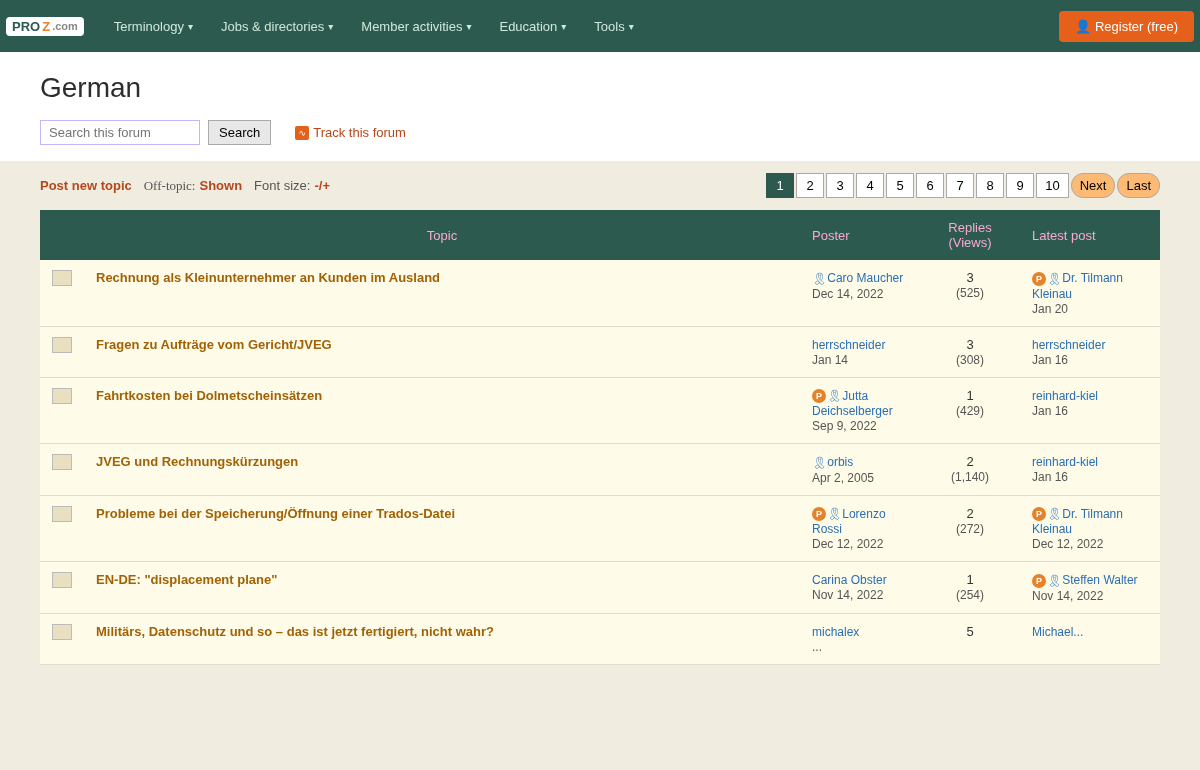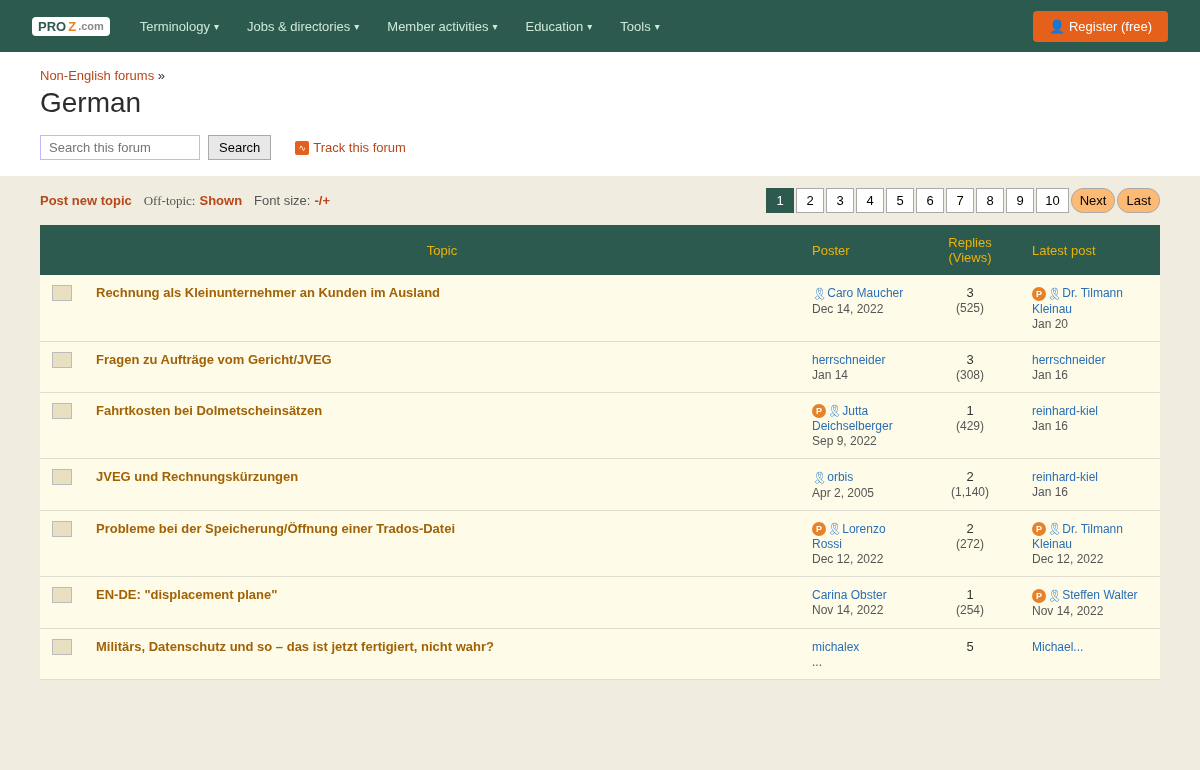--- a/index.html
+++ b/index.html
@@ -4,21 +4,21 @@
   <style>
     * { margin: 0; padding: 0; box-sizing: border-box; }
     body { font-family: Arial, sans-serif; font-size: 13px; background: #f0ede0; color: #333; }
 
     
     nav {
       background: #2d5a4e;
       height: 52px;
       display: flex;
       align-items: center;
-      padding: 0 32px;
+      padding: 0 6px;
       gap: 8px;
     }
     .nav-logo {
       background: #fff;
       border-radius: 4px;
       padding: 2px 6px;
       font-weight: bold;
       font-size: 14px;
       color: #2d5a4e;
       margin-right: 12px;
@@ -153,21 +153,21 @@
     }
 
     
     .forum-table {
       margin: 0 40px 20px 40px;
       border-collapse: collapse;
       width: calc(100% - 80px);
     }
     .forum-table thead tr {
       background: #2d5a4e;
-      color: #eab308;
+      color: #f9a8d4;
       border-radius: 14px;
     }
     .forum-table thead th {
       padding: 10px 12px;
       font-size: 13px;
       font-weight: normal;
       text-align: left;
     }
     .forum-table thead th.center { text-align: center; }
     .col-icon { width: 40px; }
@@ -265,24 +265,20 @@
     <span class="arrow">▾</span>
   </a>
   <div class="nav-spacer"></div>
   <button class="register-btn">
     <span>👤</span>
     <span>Register (free)</span>
   </button>
 </nav>
 
 <div class="breadcrumb-area">
-  <div class="breadcrumb">
-    <a href="#">Non-English forums</a>
-    <span>»</span>
-  </div>
   <h1 class="page-title">German</h1>
 </div>
 
 <div class="search-area">
   <input class="search-input" type="text" placeholder="Search this forum" style="">
   <button class="search-btn">Search</button>
   <a class="track-link" href="#">
     <span class="rss-icon" style="display:inline-block;width:14px;height:14px;background:#e5601a;border-radius:2px;color:#fff;font-size:9px;text-align:center;line-height:14px;">∿</span>
     <span>Track this forum</span>
   </a>

